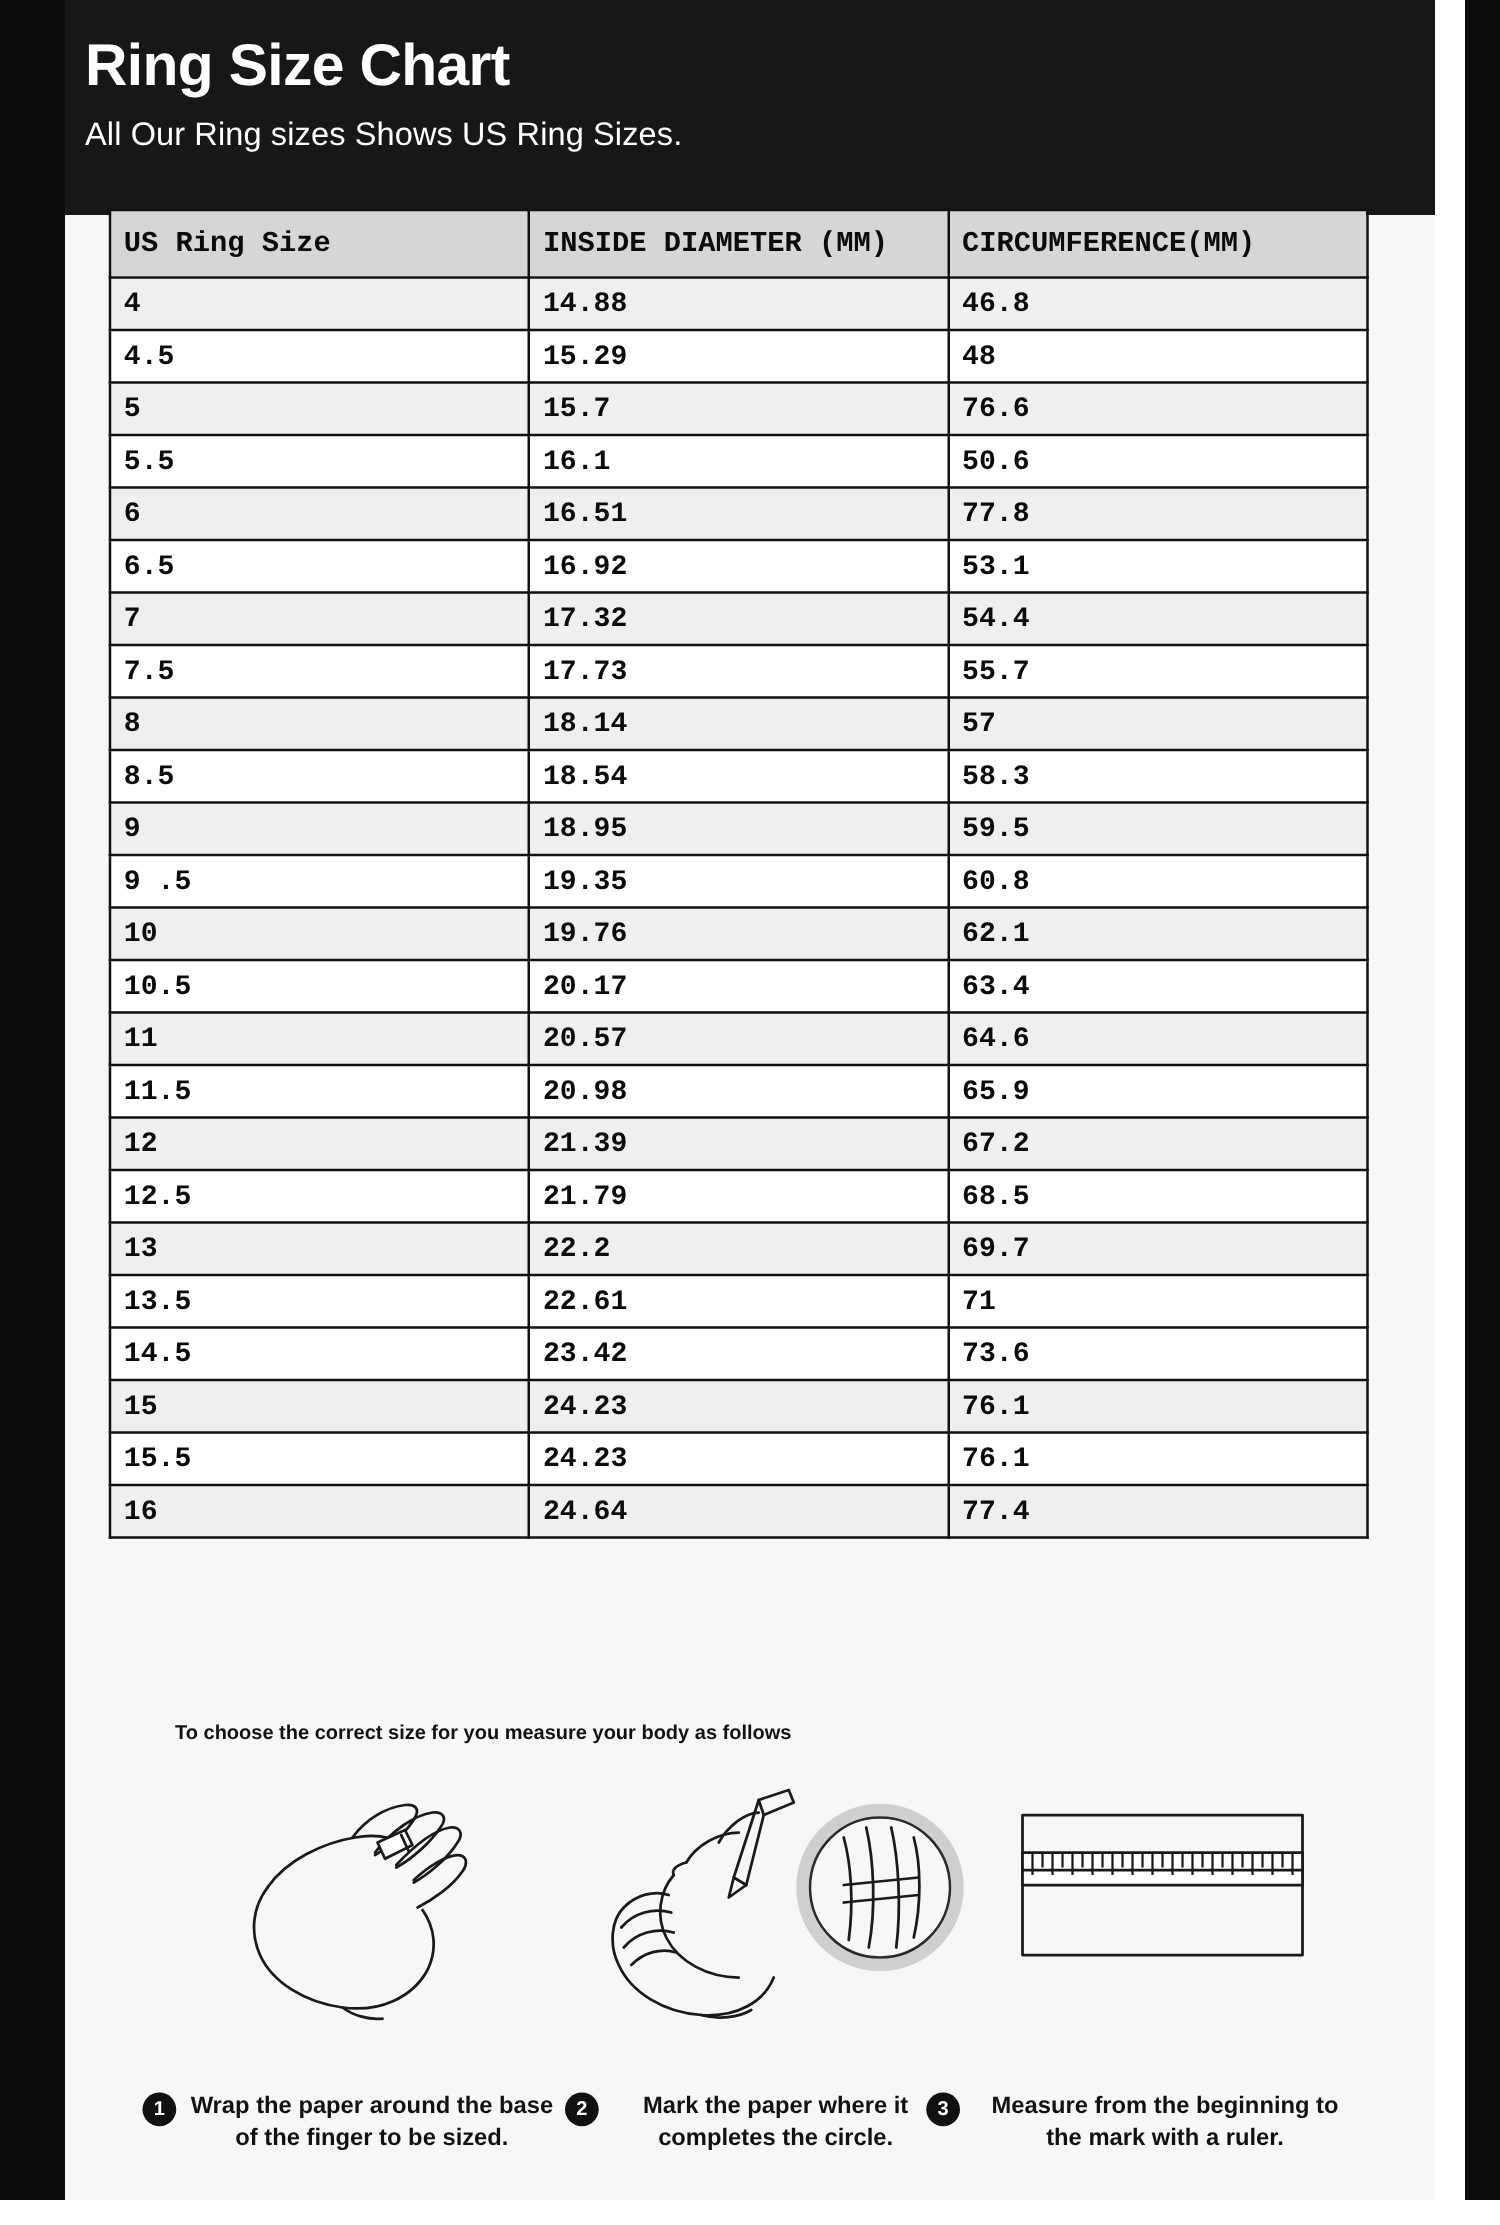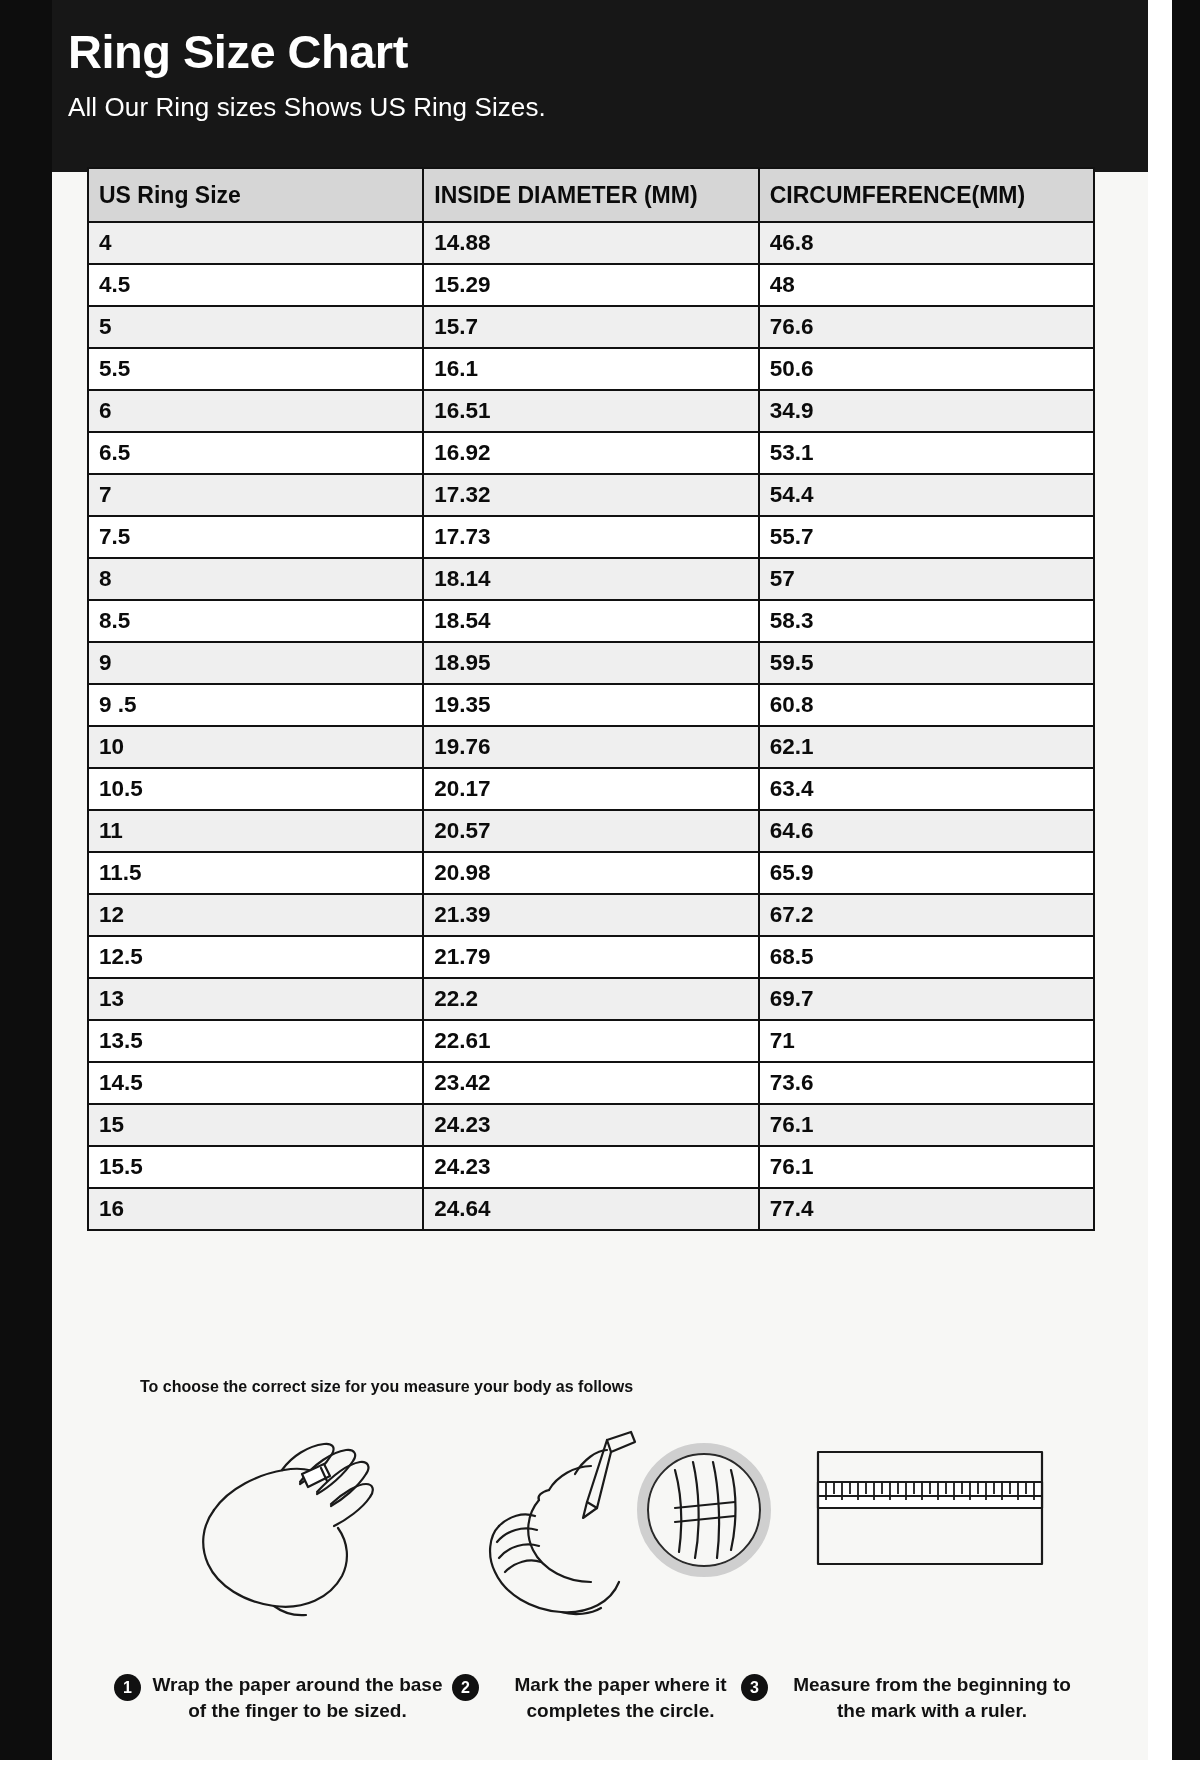--- a/index.html
+++ b/index.html
@@ -68,20 +68,21 @@
     font-weight: 500;
     letter-spacing: 0.1px;
   }
 
   
   .table-wrap {
     position: absolute;
     left: 35px;
     top: 167px;
     width: 907px;
+    font-family: Liberation Mono, monospace;
   }
   table.size-table {
     border-collapse: collapse;
     width: 1008px;
     table-layout: fixed;
   }
   table.size-table th,
   table.size-table td {
     border: 2px solid #111111;
     font-size: 22.5px;
@@ -237,21 +238,21 @@
               <td class="c2">76.6</td>
             </tr>
             <tr class="even">
               <td class="c0">5.5</td>
               <td class="c1">16.1</td>
               <td class="c2">50.6</td>
             </tr>
             <tr class="odd">
               <td class="c0">6</td>
               <td class="c1">16.51</td>
-              <td class="c2">34.9</td>
+              <td class="c2">77.8</td>
             </tr>
             <tr class="even">
               <td class="c0">6.5</td>
               <td class="c1">16.92</td>
               <td class="c2">53.1</td>
             </tr>
             <tr class="odd">
               <td class="c0">7</td>
               <td class="c1">17.32</td>
               <td class="c2">54.4</td>

